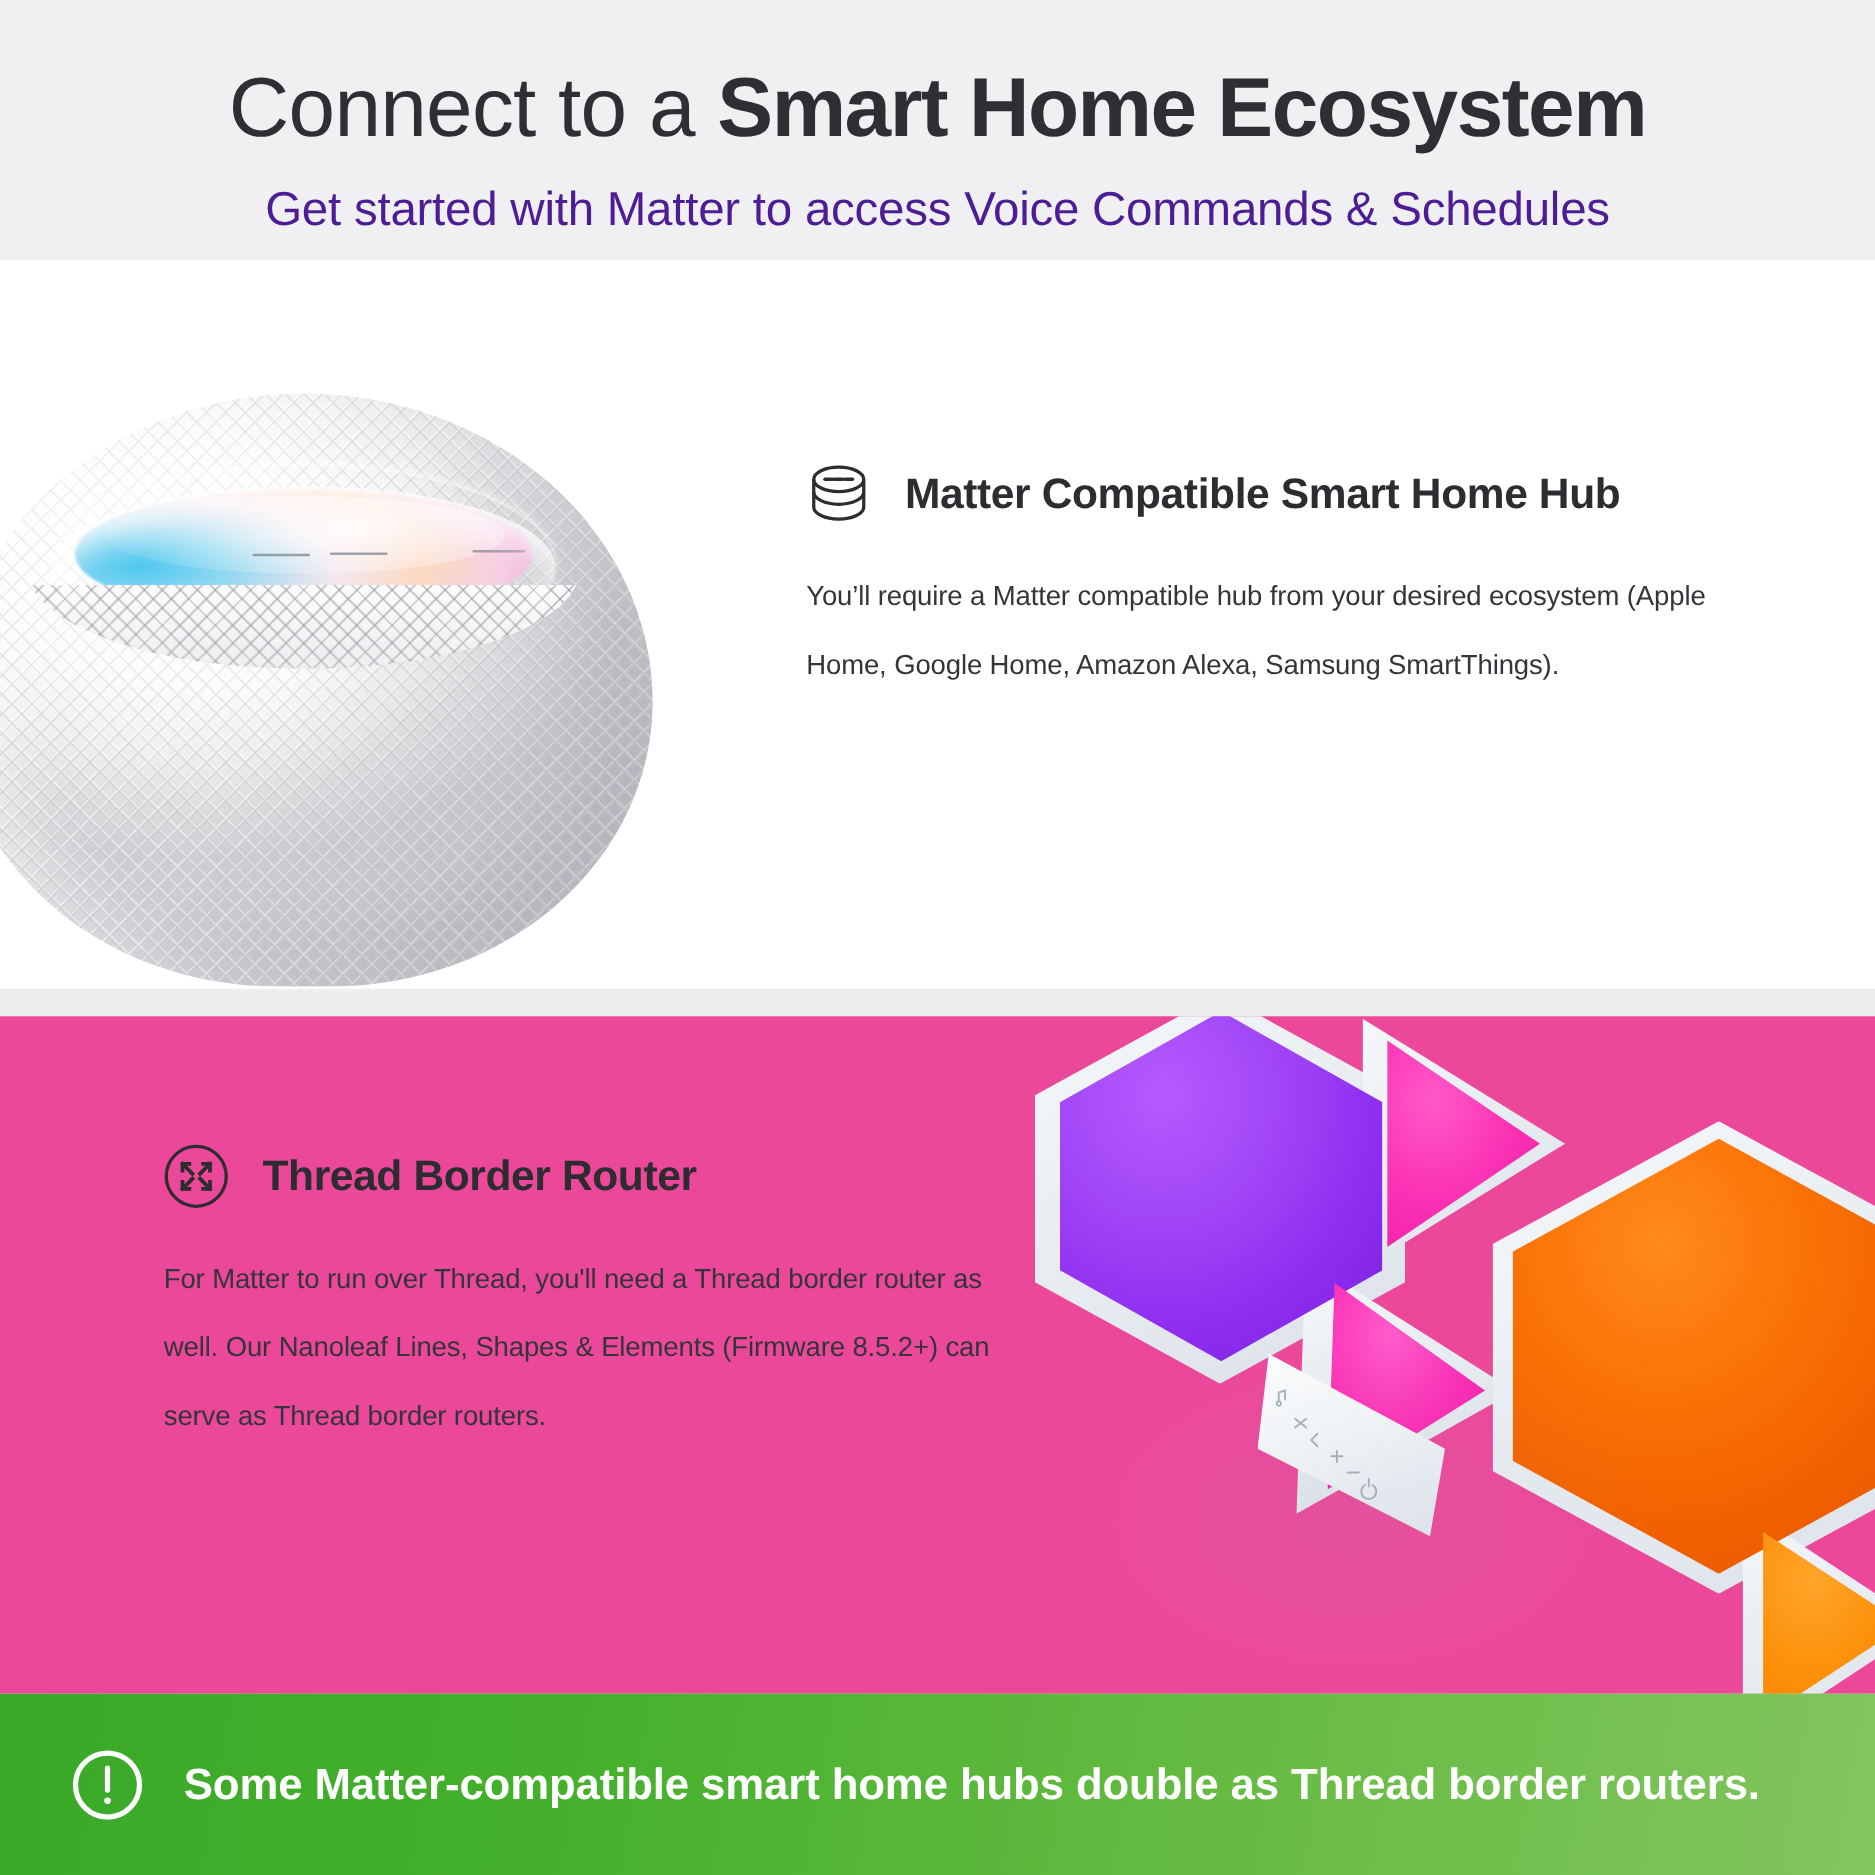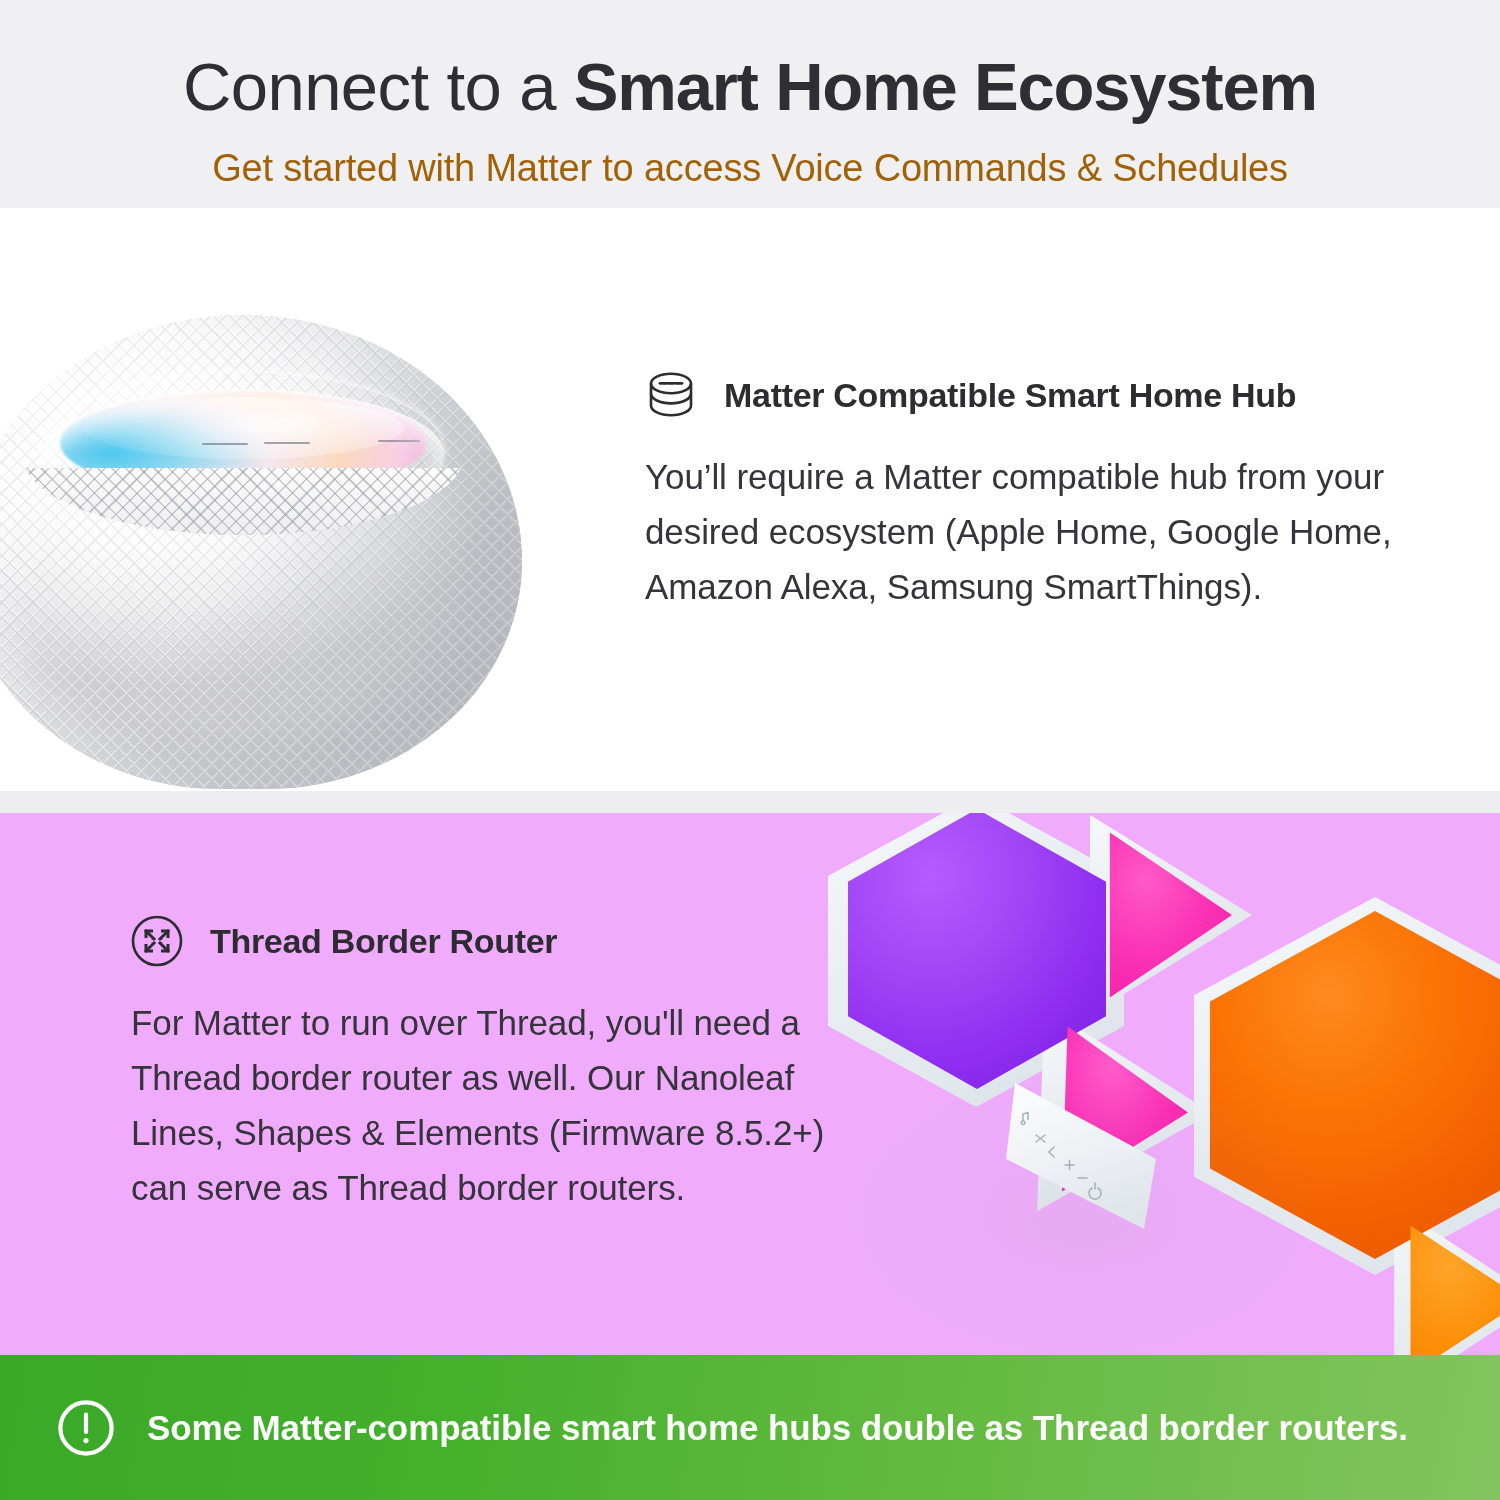--- a/index.html
+++ b/index.html
@@ -44,21 +44,21 @@
     font-weight: 400;
   }
   .header-title .strong { font-weight: 700; letter-spacing: -1.2px; }
   .header-sub {
     position: absolute;
     left: 0; top: 144px;
     width: 1500px;
     text-align: center;
     font-size: 38px;
     line-height: 48px;
-    color: #a16207;
+    color: #4c1d95;
     letter-spacing: -0.2px;
     white-space: nowrap;
     font-weight: 400;
   }
 
   
   .sec1 {
     position: absolute;
     left: 0; top: 239px;
     width: 1500px;
@@ -182,21 +182,21 @@
   .block-head-title {
     font-size: 34px;
     font-weight: 700;
     color: #2c2c31;
     letter-spacing: -0.3px;
     white-space: nowrap;
   }
   .block-body {
     margin-top: 28px;
     padding-left: 0px;
-    font-size: 35px;
+    font-size: 22px;
     line-height: 55px;
     color: #34343a;
     font-weight: 400;
     letter-spacing: -0.1px;
     max-width: 770px;
   }
 
   
   .divider {
     position: absolute;
@@ -204,21 +204,21 @@
     width: 1500px; height: 22px;
     background: #eeeef0;
   }
 
   
   .sec2 {
     position: absolute;
     left: 0; top: 813px;
     width: 1500px;
     height: 542px;
-    background: #f0abfc;
+    background: #ec4899;
     overflow: hidden;
   }
   .thread-block {
     position: absolute;
     left: 131px; top: 102px;
     width: 740px;
   }
   .thread-block .block-head-title { font-size: 34px; }
   .thread-block .block-body { max-width: 700px; }
 

